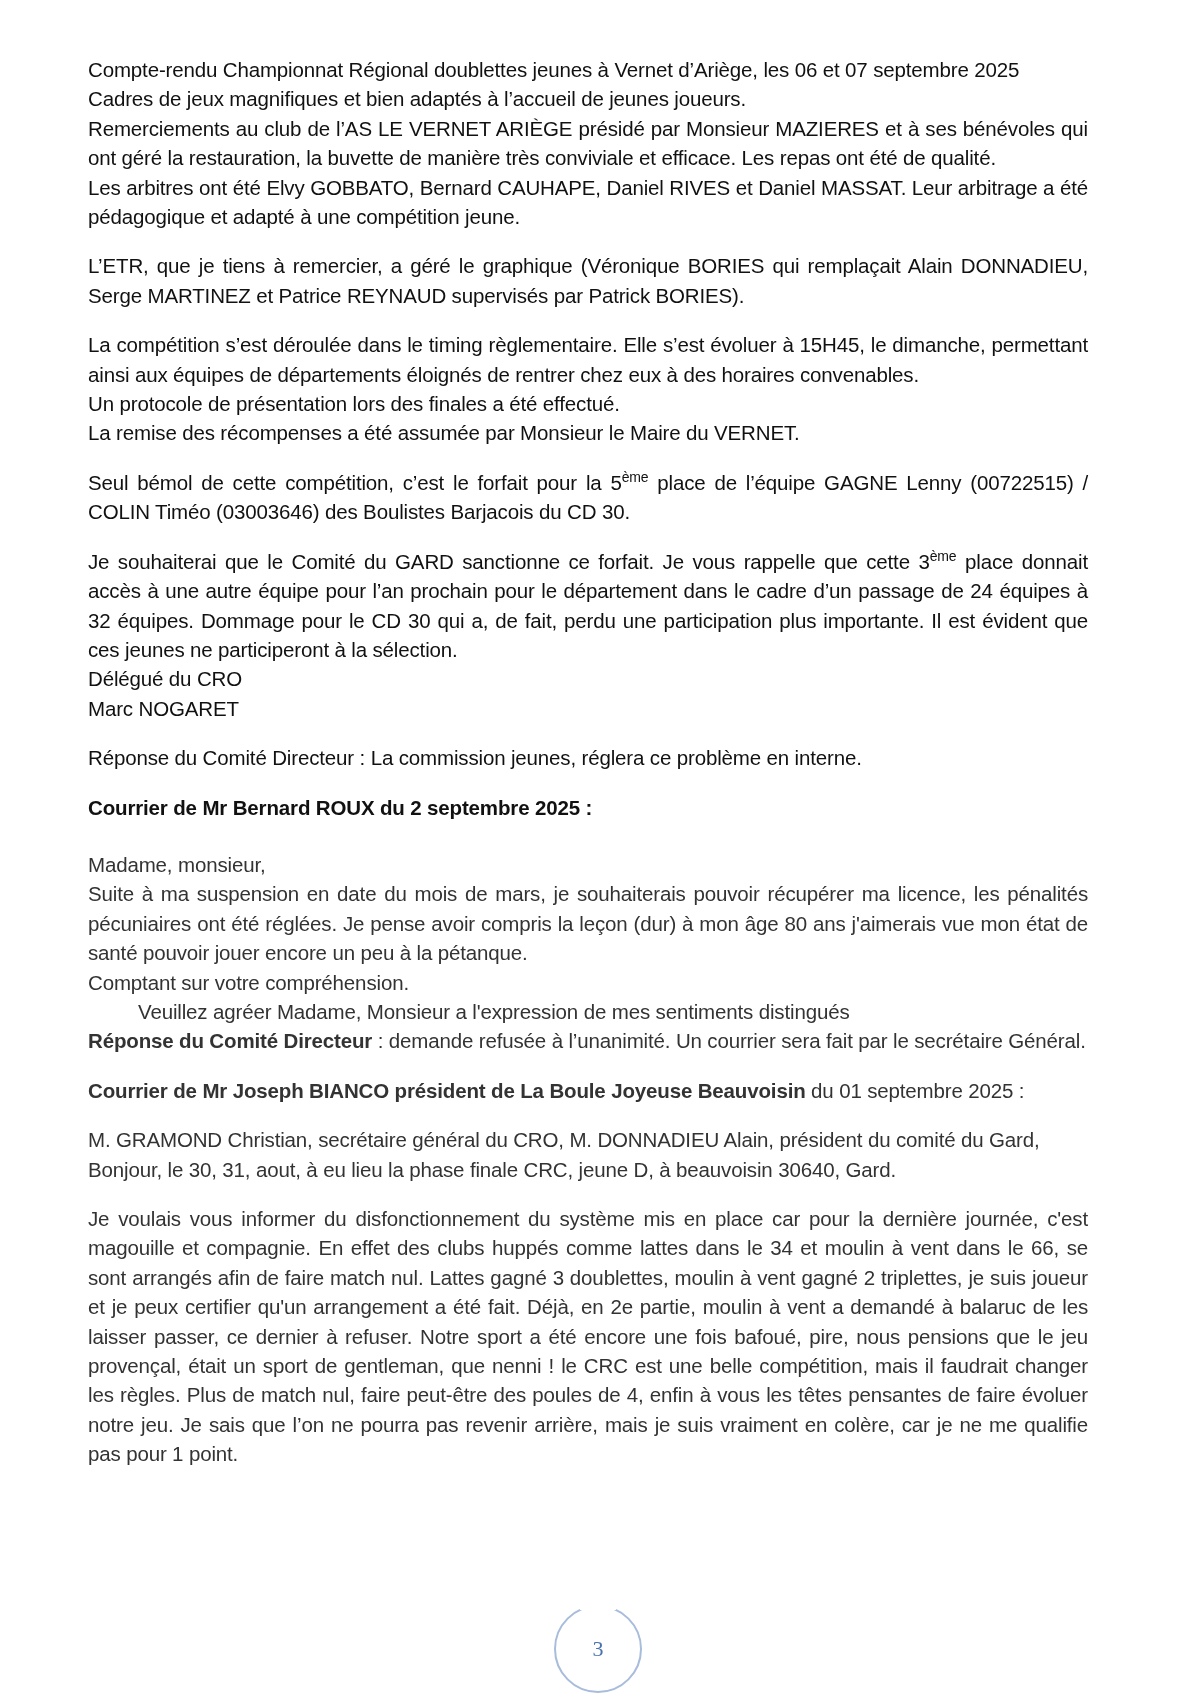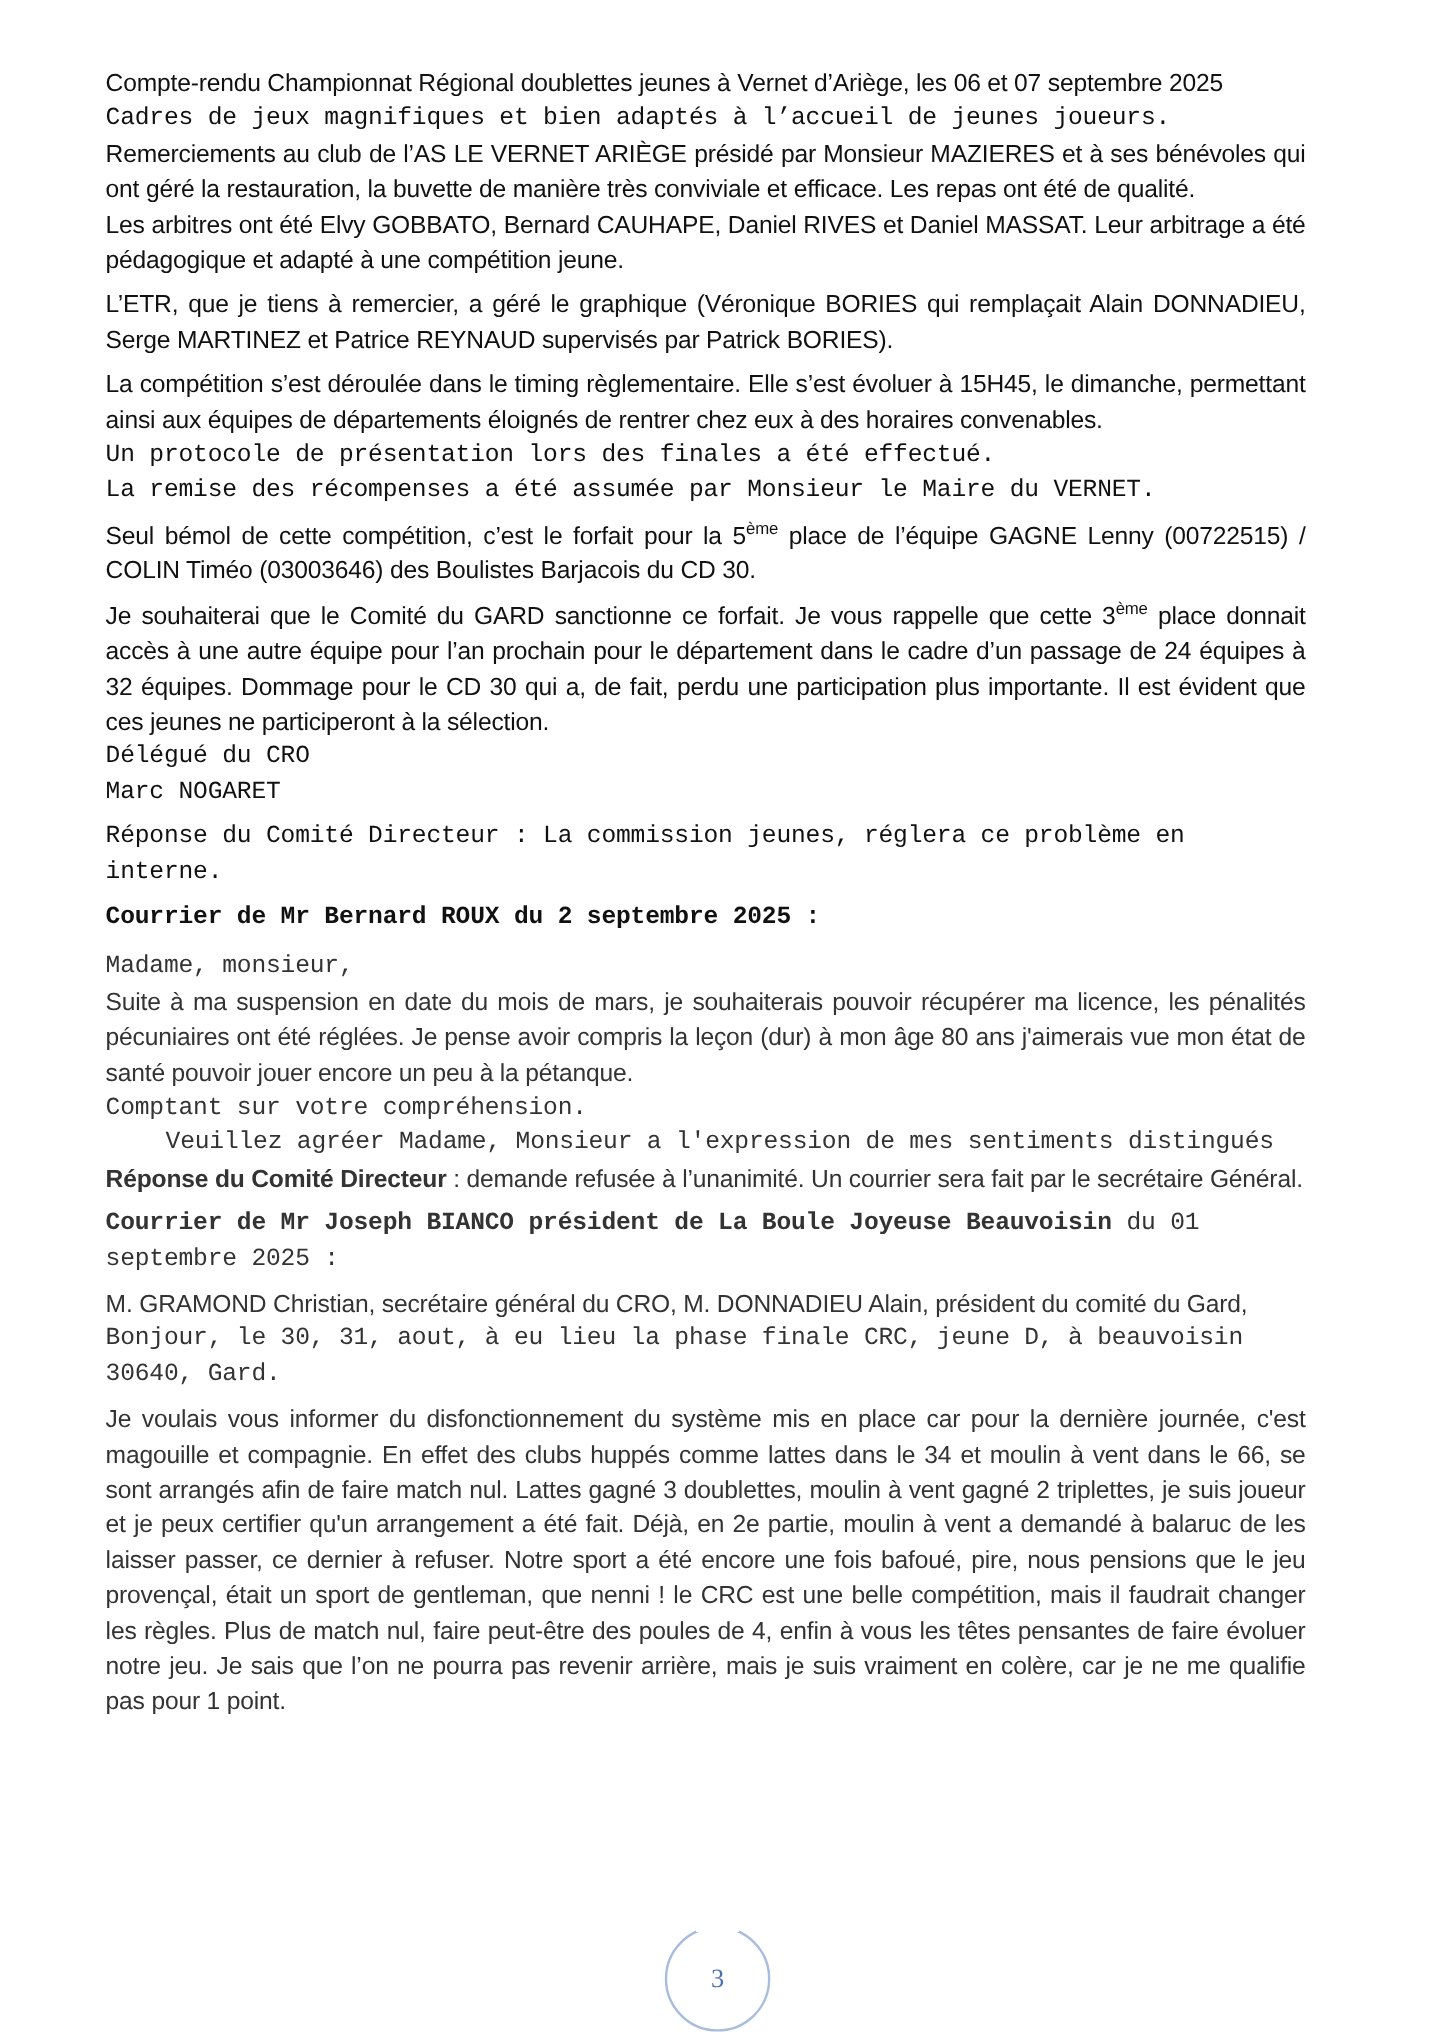--- a/index.html
+++ b/index.html
@@ -6,22 +6,22 @@
   body {
     width: 1200px; height: 1697px; position: relative; overflow: hidden;
     font-family: "Liberation Sans", "DejaVu Sans", sans-serif;
     color: #111111;
   }
   .page { position: absolute; left: 88px; top: 55px; width: 1000px; }
   .p {
     font-size: 20.5px; line-height: 29.4px; margin: 0; text-align: justify;
     letter-spacing: -0.15px;
   }
-  .p.gap { margin-top: 8px; }
-  .p.left { text-align: left; font-family: Liberation Mono, monospace; }
+  .p.gap { margin-top: 20px; }
+  .p.left { text-align: left; }
   .b { font-weight: bold; }
   .grey { color: #333333; }
   sup { font-size: 14px; line-height: 0; vertical-align: 8px; }
   .indent { padding-left: 50px; }
   .page-num {
     position: absolute; left: 554px; top: 1605px; width: 88px; height: 88px;
     border: 2px solid #a8bcdc; border-radius: 50%; box-sizing: border-box;
     display: flex; align-items: center; justify-content: center;
   }
   .page-num-gap {
@@ -43,21 +43,21 @@
   <p class="p gap">La compétition s’est déroulée dans le timing règlementaire. Elle s’est évoluer à 15H45, le dimanche, permettant ainsi aux équipes de départements éloignés de rentrer chez eux à des horaires convenables.</p>
   <p class="p left">Un protocole de présentation lors des finales a été effectué.</p>
   <p class="p left">La remise des récompenses a été assumée par Monsieur le Maire du VERNET.</p>
   <p class="p gap"><span>Seul bémol de cette compétition, c’est le forfait pour la 5</span><sup>ème</sup><span> place de l’équipe GAGNE Lenny (00722515) / COLIN Timéo (03003646) des Boulistes Barjacois du CD 30.</span></p>
   <p class="p gap"><span>Je souhaiterai que le Comité du GARD sanctionne ce forfait. Je vous rappelle que cette 3</span><sup>ème</sup><span> place donnait accès à une autre équipe pour l’an prochain pour le département dans le cadre d’un passage de 24 équipes à 32 équipes. Dommage pour le CD 30 qui a, de fait, perdu une participation plus importante. Il est évident que ces jeunes ne participeront à la sélection.</span></p>
   <p class="p left">Délégué du CRO</p>
   <p class="p left">Marc NOGARET</p>
   <p class="p gap left">Réponse du Comité Directeur : La commission jeunes, réglera ce problème en interne.</p>
 
   <p class="p gap left b">Courrier de Mr Bernard ROUX du 2 septembre 2025 :</p>
-  <p class="p gap left grey" style="margin-top:12px">Madame, monsieur,</p>
+  <p class="p gap left grey" style="margin-top:28px">Madame, monsieur,</p>
   <p class="p grey">Suite à ma suspension en date du mois de mars, je souhaiterais pouvoir récupérer ma licence, les pénalités pécuniaires ont été réglées. Je pense avoir compris la leçon (dur) à mon âge 80 ans j'aimerais vue mon état de santé pouvoir jouer encore un peu à la pétanque.</p>
   <p class="p left grey">Comptant sur votre compréhension.</p>
   <p class="p left grey indent">Veuillez agréer Madame, Monsieur a l'expression de mes sentiments distingués</p>
   <p class="p grey"><span class="b">Réponse du Comité Directeur</span><span> : demande refusée à l’unanimité. Un courrier sera fait par le secrétaire Général.</span></p>
 
   <p class="p gap left grey"><span class="b">Courrier de Mr Joseph BIANCO président de La Boule Joyeuse Beauvoisin</span><span> du 01 septembre 2025 :</span></p>
   <p class="p gap grey">M. GRAMOND Christian, secrétaire général du CRO, M. DONNADIEU Alain, président du comité du Gard,</p>
   <p class="p left grey">Bonjour, le 30, 31, aout, à eu lieu la phase finale CRC, jeune D, à beauvoisin 30640, Gard.</p>
   <p class="p gap grey">Je voulais vous informer du disfonctionnement du système mis en place car pour la dernière journée, c'est magouille et compagnie. En effet des clubs huppés comme lattes dans le 34 et moulin à vent dans le 66, se sont arrangés afin de faire match nul. Lattes gagné 3 doublettes, moulin à vent gagné 2 triplettes, je suis joueur et je peux certifier qu'un arrangement a été fait. Déjà, en 2e partie, moulin à vent a demandé à balaruc de les laisser passer, ce dernier à refuser. Notre sport a été encore une fois bafoué, pire, nous pensions que le jeu provençal, était un sport de gentleman, que nenni ! le CRC est une belle compétition, mais il faudrait changer les règles. Plus de match nul, faire peut-être des poules de 4, enfin à vous les têtes pensantes de faire évoluer notre jeu. Je sais que l’on ne pourra pas revenir arrière, mais je suis vraiment en colère, car je ne me qualifie pas pour 1 point.</p>
 </div>

